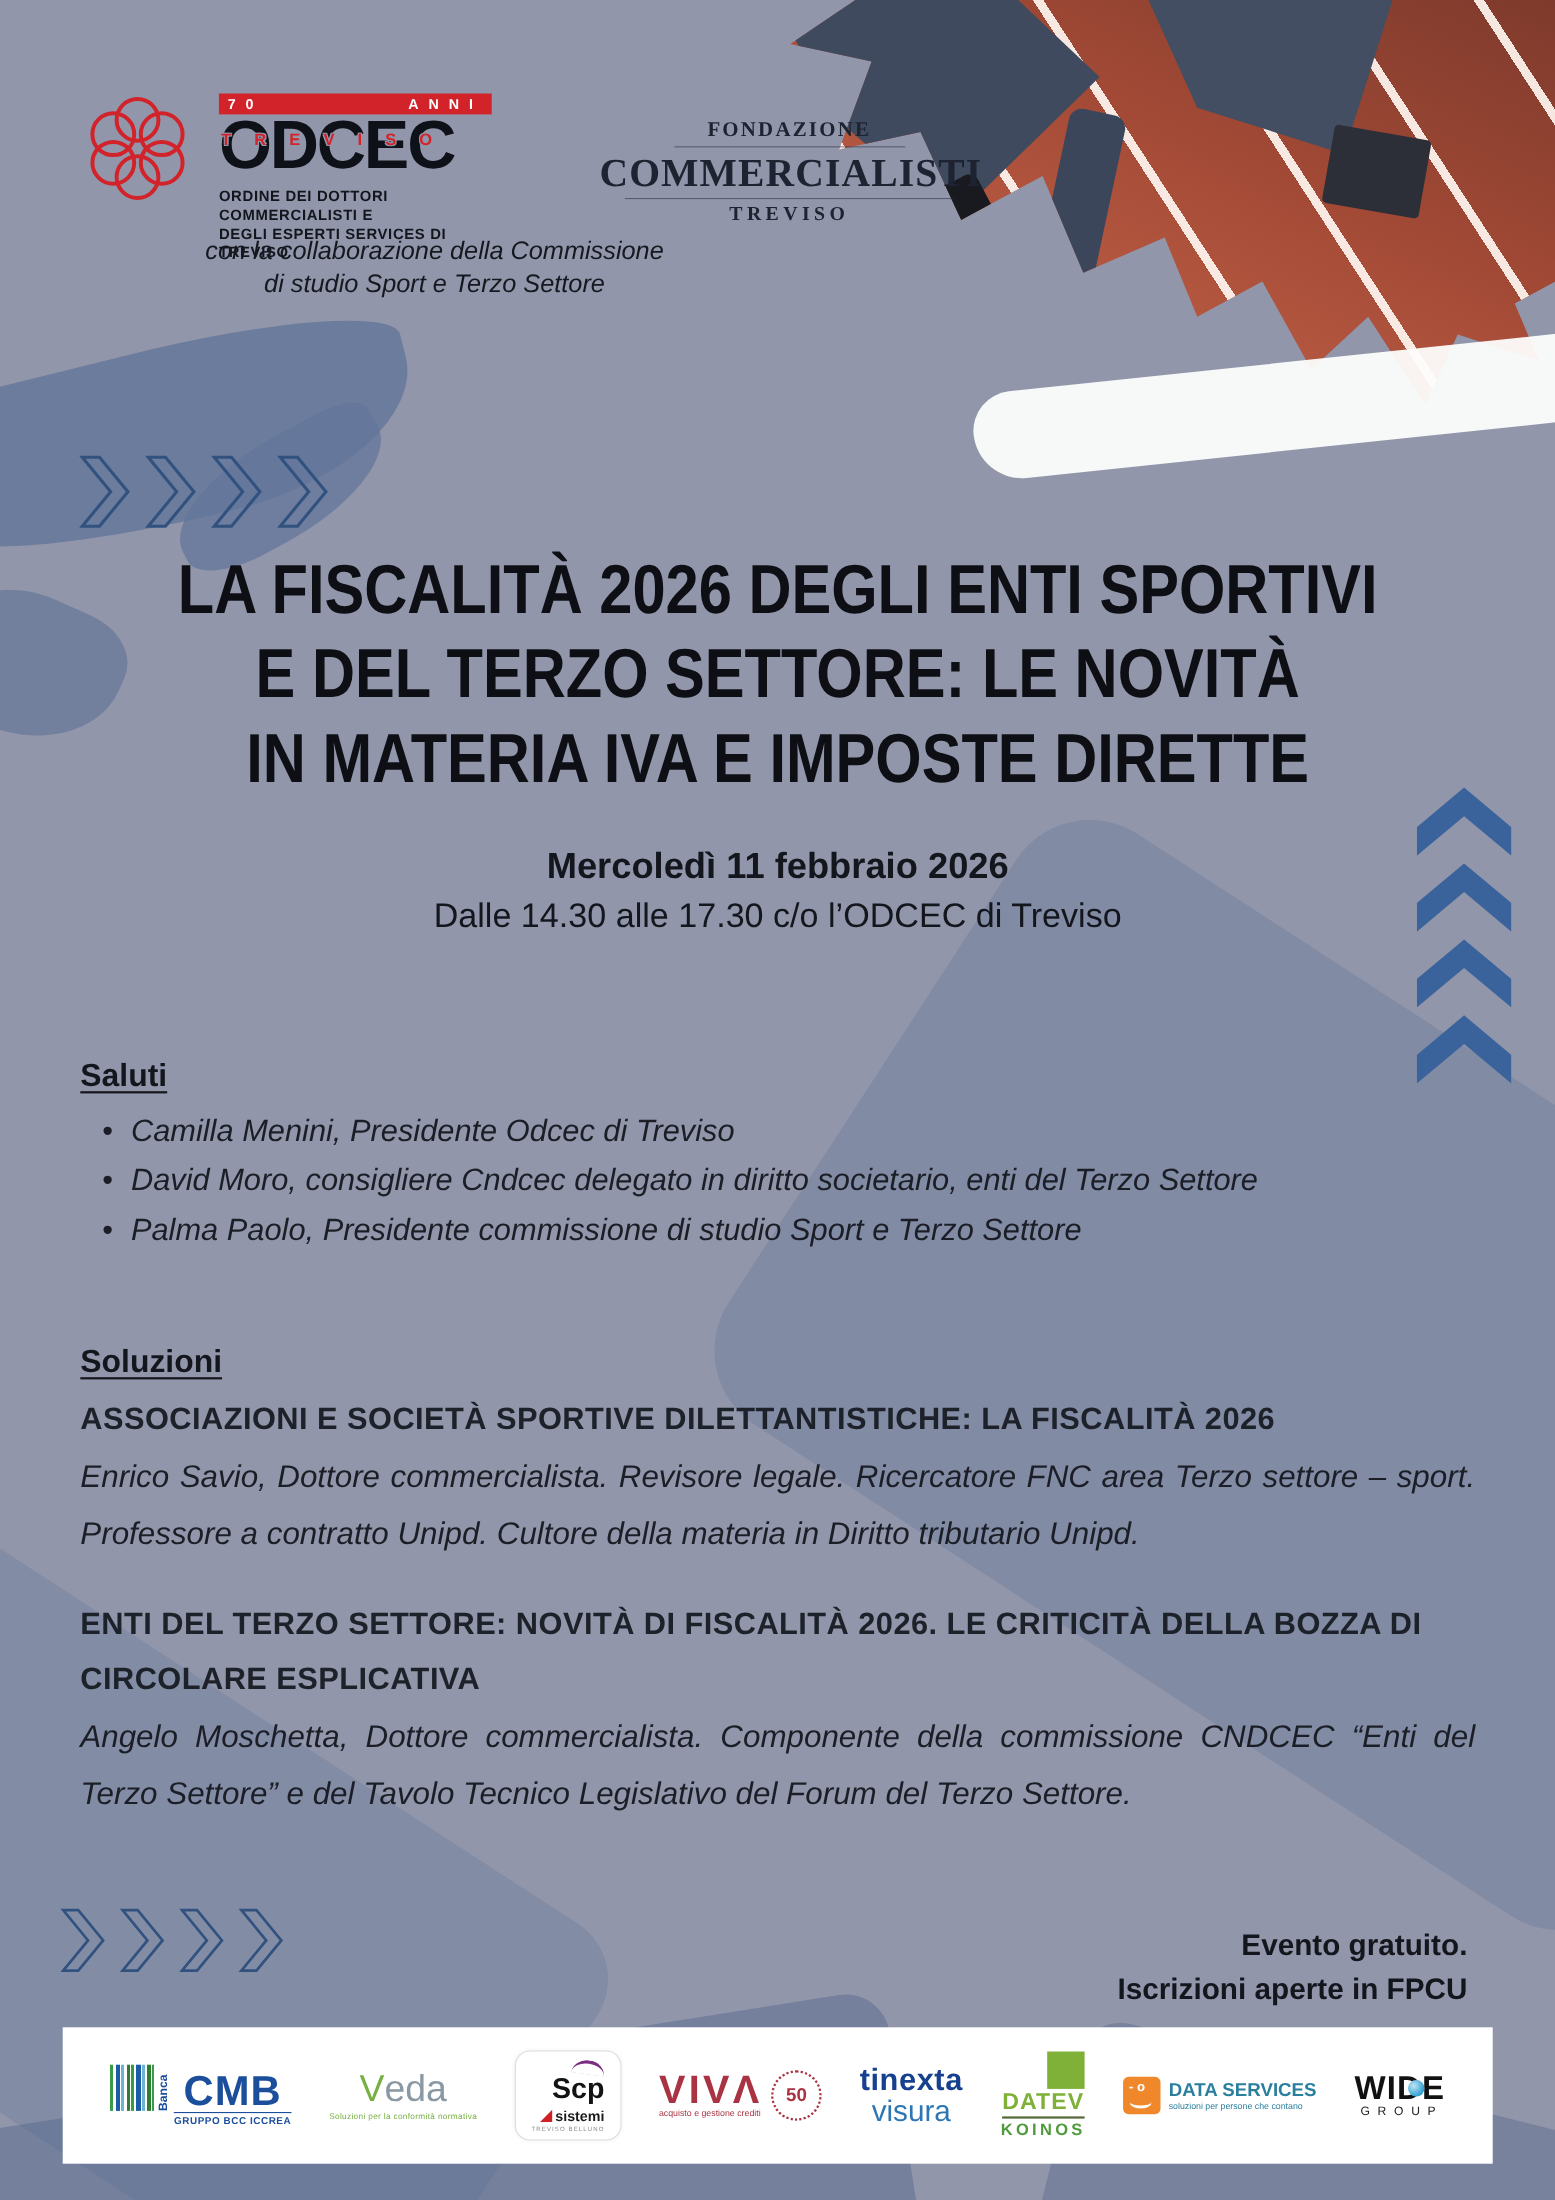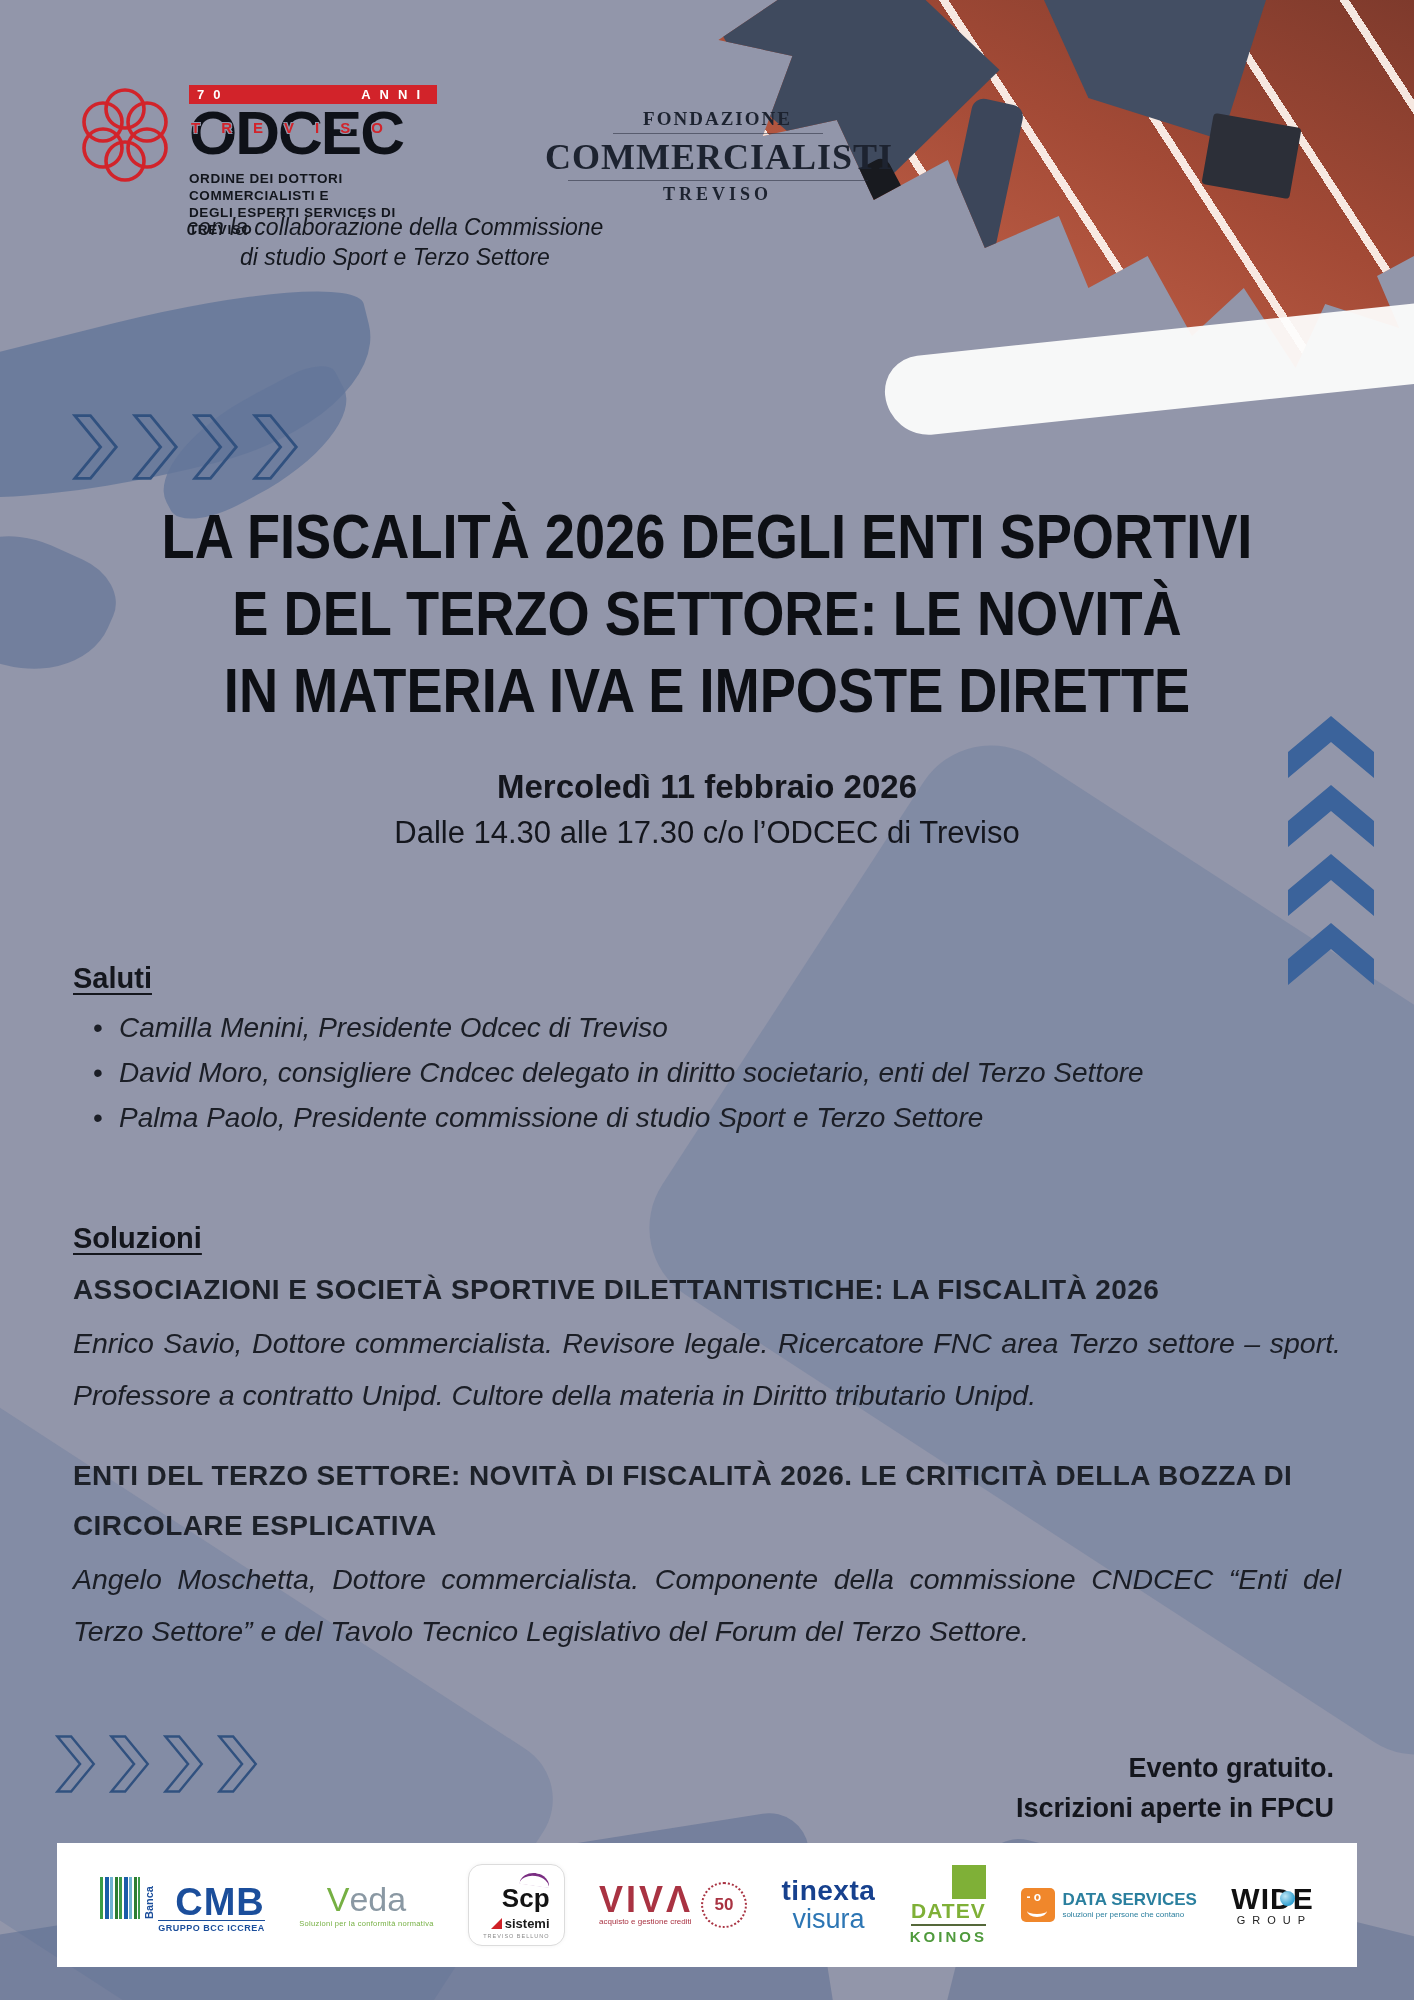--- a/index.html
+++ b/index.html
@@ -45,21 +45,21 @@
   .p-arm{position:absolute;left:38%;top:25%;width:7%;height:45%;background:#3c465a;
     transform:rotate(12deg);border-radius:12px;}
   .p-cuff{position:absolute;left:36.5%;top:62%;width:9%;height:7%;background:#f2f2f4;
     transform:rotate(8deg);}
   .p-hand{position:absolute;left:34%;top:68%;width:13%;height:9%;background:#d8a182;
     border-radius:40% 60% 60% 40%;transform:rotate(4deg);}
   .photo-white{position:absolute;right:-30px;top:330px;width:560px;height:80px;z-index:1;
     background:#fdfdfc;transform:rotate(-6deg);border-radius:45px 12px 35px 55px;opacity:.95;}
 
   
-  .odcec{left:75px;top:85px;display:flex;gap:14px;z-index:3;}
+  .odcec{left:75px;top:85px;display:flex;gap:24px;z-index:3;}
   .rosette{width:100px;height:100px;flex:0 0 auto;}
   .odcec-text{width:248px;}
   .odcec-banner{background:#d2232a;color:#fff;font-size:13px;font-weight:700;
     height:19px;display:flex;align-items:center;justify-content:space-between;
     padding:0 8px;letter-spacing:9px;}
   .odcec-word{position:relative;font-size:62px;font-weight:900;letter-spacing:-2px;
     line-height:1;color:#0e1118;margin-top:-2px;}
   .odcec-treviso{position:absolute;left:2px;top:18px;width:244px;color:#d2232a;
     font-size:15px;font-weight:800;letter-spacing:21px;white-space:nowrap;overflow:hidden;
     text-shadow:-1px -1px 0 #9296aa,1px -1px 0 #9296aa,-1px 1px 0 #9296aa,1px 1px 0 #9296aa;}
@@ -114,21 +114,21 @@
     display:flex;align-items:center;justify-content:space-around;padding:0 26px;
     box-sizing:border-box;}
   .logo{display:flex;flex-direction:column;align-items:center;justify-content:center;}
 
   .cmb{flex-direction:row;align-items:flex-end;gap:3px;}
   .cmb-bars{width:40px;height:42px;margin-bottom:14px;
     background:repeating-linear-gradient(90deg,#3a9b47 0 3px,#fff 3px 5px,#1a5ca8 5px 9px,
       #fff 9px 10px,#6fb3d2 10px 13px,#fff 13px 15px,#2e7d32 15px 18px,#fff 18px 19px);}
   .cmb-banca{writing-mode:vertical-rl;transform:rotate(180deg);font-size:11px;
     color:#1b4e9b;font-weight:600;margin-bottom:14px;}
-  .cmb-main{display:flex;flex-direction:column;align-items:flex-end;}
+  .cmb-main{display:flex;flex-direction:column;align-items:center;}
   .cmb-name{font-size:38px;font-weight:800;color:#1b4e9b;line-height:36px;letter-spacing:1px;}
   .cmb-sub{font-size:9px;font-weight:700;color:#1b4e9b;border-top:1.5px solid #1b4e9b;
     padding-top:2px;letter-spacing:.5px;}
 
   .veda-name{font-size:34px;font-weight:400;color:#8a98a3;line-height:34px;}
   .veda-v{color:#76b043;font-weight:500;}
   .veda-tag{font-size:7.5px;color:#76b043;margin-top:3px;letter-spacing:.3px;}
 
   .scp-card{border:1px solid #dcdcdc;border-radius:14px;background:#fff;
     padding:8px 14px 6px;display:flex;flex-direction:column;align-items:flex-end;

